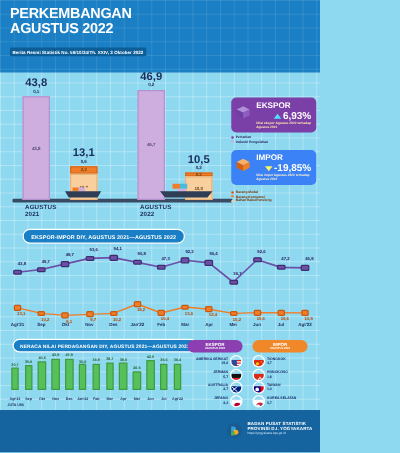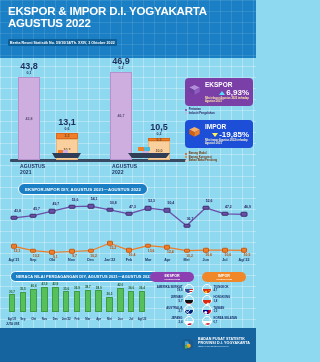--- a/index.html
+++ b/index.html
@@ -65,21 +65,21 @@
     position:absolute; bottom:16px; left:10px; width:176px; height:3px;
     background:#3a4a63; border-radius:1px;
   }
   .xlab {
     position:absolute; bottom:3px; font-size:5px; font-weight:bold;
     color:#1c2e5e; letter-spacing:.1px;
   }
   
   .panel { position:absolute; right:3px; border-radius:4px; padding:3px 4px; }
   .p-exp { top:78px; width:68px; background:#7b3fa8; }
-  .p-imp { top:120px; width:68px; background:#1d4ed8; }
+  .p-imp { top:120px; width:68px; background:#3b82f6; }
   .p-title { font-size:6.5px; font-weight:bold; color:#fff; line-height:7px; margin-left:16px; }
   .p-pct { font-size:8px; font-weight:bold; color:#fff; line-height:9px; margin-left:16px;text-align:right; }
   .p-note { font-size:2.6px; font-weight:bold; color:#ffe9a8; line-height:3.1px; margin-left:16px; }
   .p-imp .p-note { color:#fff3d0; }
   .tri { display:inline-block; width:0; height:0; margin-right:1px; }
   .tri-up { border-left:3px solid transparent; border-right:3px solid transparent; border-bottom:4px solid #54e0ff; }
   .tri-dn { border-left:3px solid transparent; border-right:3px solid transparent; border-top:4px solid #fff45b; }
   .cube { position:absolute; left:3px; top:5px; width:13px; height:13px; }
   .legrow { display:flex; align-items:center; gap:1.5px; margin-top:.4px; }
   .dot { width:2.2px; height:2.2px; border-radius:50%; flex:none; }
@@ -146,21 +146,21 @@
   .fbps { position:absolute; right:6px; top:9px; text-align:left; }
   .fb1 { font-size:3.6px; font-weight:bold; color:#fff; line-height:4.2px; letter-spacing:.1px; }
   .fb2 { font-size:2.5px; color:#cfe6f5; line-height:3px; }
 </style>
 </head>
 <body>
 
 <div class="grid"></div>
 
 <div class="header">
-  <div class="h-line">EKSPOR &amp; IMPOR D.I. YOGYAKARTA</div>
+  <div class="h-line">PERKEMBANGAN</div>
   <div class="h-line">AGUSTUS 2022</div>
   <div class="h-sub">Berita Resmi Statistik No. 59/10/34/Th. XXIV, 3 Oktober 2022</div>
 </div>
 
 <div class="barsec">
   <div class="ground"></div>
 
   <div class="grp g1">
     <div class="bar" style="left:0px; width:22px; height:83px;">
       <div class="cap" style="top:-15px;">

